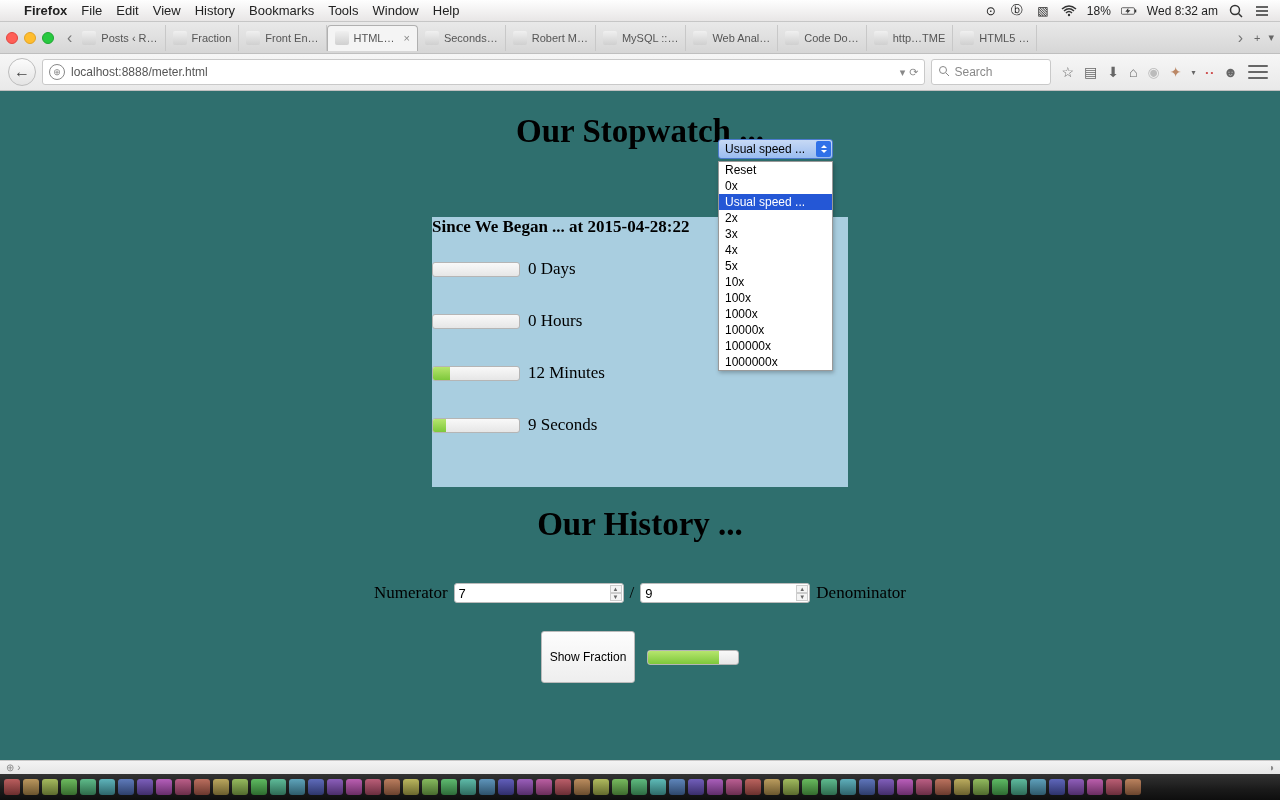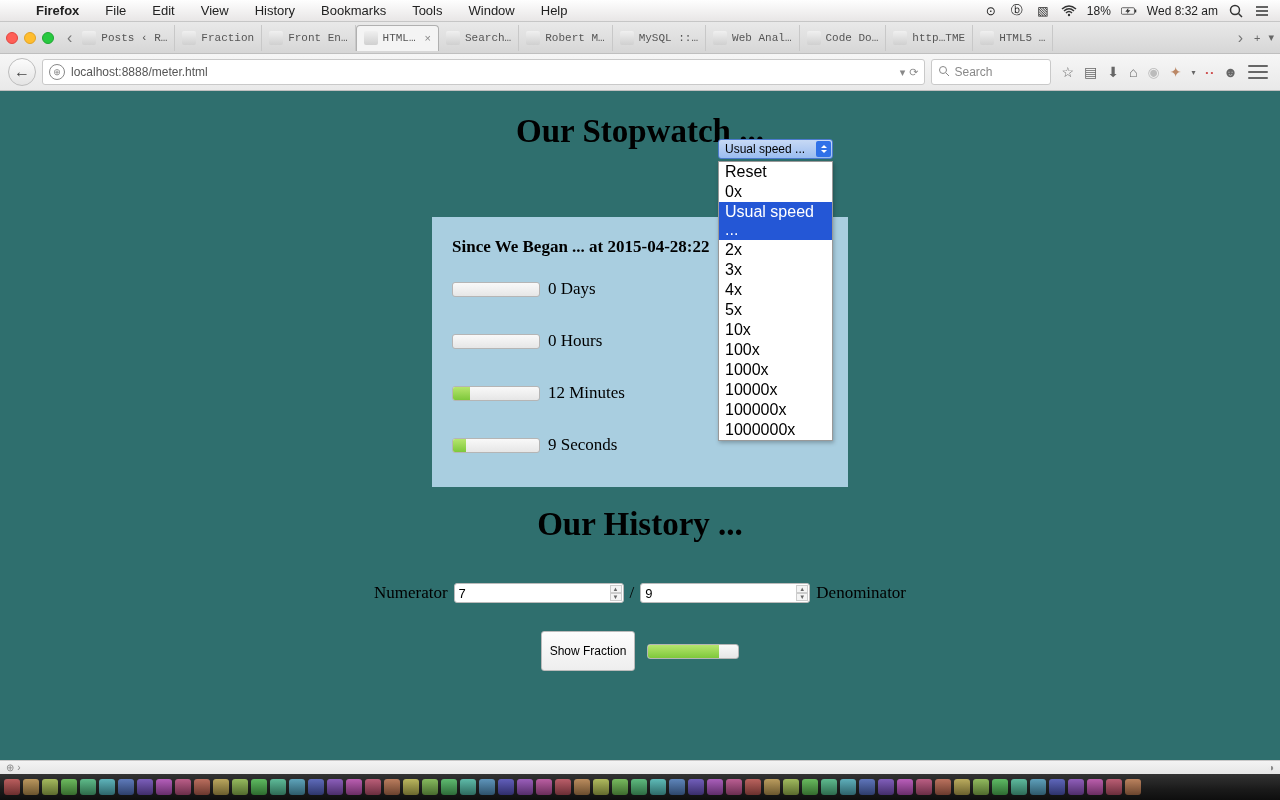--- a/index.html
+++ b/index.html
@@ -17,21 +17,21 @@
     background: linear-gradient(to bottom, #fefefe, #e8e6e6);
     display: flex;
     align-items: center;
     padding: 0 10px;
     font-size: 13px;
     color: #222;
     border-bottom: 1px solid #c6c6c6;
     justify-content: space-between;
   }
   .menubar-left, .menubar-right {
-    display: flex; align-items: center; gap: 26px;
+    display: flex; align-items: center; gap: 14px;
   }
   .menubar-left .app-name { font-weight: 600; }
   .apple-logo { font-size: 15px; }
   .menubar-right { gap: 10px; font-size: 12px; }
   .menubar-right .ico {
     width: 16px; height: 16px; display: inline-flex;
     align-items: center; justify-content: center;
   }
 
   
@@ -72,21 +72,21 @@
     border: 1px solid #b0b0b0;
     border-bottom: none;
     border-radius: 4px 4px 0 0;
   }
   .tab .favicon {
     width: 14px; height: 14px;
     background: linear-gradient(#f0f0f0,#d0d0d0);
     border-radius: 2px;
     flex-shrink: 0;
   }
-  .tab .lbl { overflow: hidden; text-overflow: ellipsis; font-family: Liberation Mono, monospace; }
+  .tab .lbl { overflow: hidden; text-overflow: ellipsis; }
   .tabstrip-end {
     display:flex; align-items:center; gap:8px; color:#666;
     padding-left:4px;
   }
 
   
   .urlbar {
     height: 37px;
     background: linear-gradient(to bottom, #f6f6f6, #e9e9e9);
     border-bottom: 1px solid #c0c0c0;
@@ -199,41 +199,40 @@
   .speed-select .arrows::after  { border-top:3px solid #fff; }
 
   
   .dropdown {
     position:absolute;
     left:718px; top:70px;
     width:115px;
     background:#fff;
     border:1px solid #999;
     box-shadow: 1px 2px 4px rgba(0,0,0,0.25);
-    font-size:16px;
+    font-size:12px;
     font-family: "Helvetica Neue", Arial, sans-serif;
     z-index: 10;
   }
   .dropdown .opt {
     padding: 1px 6px;
     color:#000;
     cursor:default;
   }
   .dropdown .opt.selected {
     background:#2457d6;
     color:#fff;
   }
 
   
   .card {
     position:absolute;
     left:432px; top:126px;
     width:416px; height:270px;
     background:#a9cee0;
-    padding: 20px;
   }
   .card-title {
     font-size:17px; font-weight:bold;
     margin-bottom: 22px;
   }
   .meter-row {
     display:flex; align-items:center;
     margin-bottom: 32px;
   }
   .meter {
@@ -285,21 +284,21 @@
     border:1px solid #ccc;
     background:#f4f4f4;
   }
   .fraction-controls .row2 {
     margin-top:28px;
     display:flex; align-items:center; justify-content:center;
     gap:12px;
   }
   .btn {
     font-size:12px; font-family:Arial,sans-serif;
-    padding:12px 8px;
+    padding:18px 8px;
     background:linear-gradient(#fdfdfd,#eee);
     border:1px solid #bbb;
     border-radius:3px;
   }
   .frac-meter {
     width:92px; height:15px;
     border:1px solid #b5b5b5;
     border-radius:3px;
     background:linear-gradient(#f9f9f9,#e6e6e6);
     position:relative; overflow:hidden;
@@ -403,21 +402,21 @@
         <span class="favicon"></span>
         <span class="lbl">Front En…</span>
       </div>
       <div class="tab active">
         <span class="favicon"></span>
         <span class="lbl">HTML…</span>
         <span style="margin-left: 4px; color: rgb(136, 136, 136);">×</span>
       </div>
       <div class="tab">
         <span class="favicon"></span>
-        <span class="lbl">Search…</span>
+        <span class="lbl">Seconds…</span>
       </div>
       <div class="tab">
         <span class="favicon"></span>
         <span class="lbl">Robert M…</span>
       </div>
       <div class="tab">
         <span class="favicon"></span>
         <span class="lbl">MySQL ::…</span>
       </div>
       <div class="tab">

